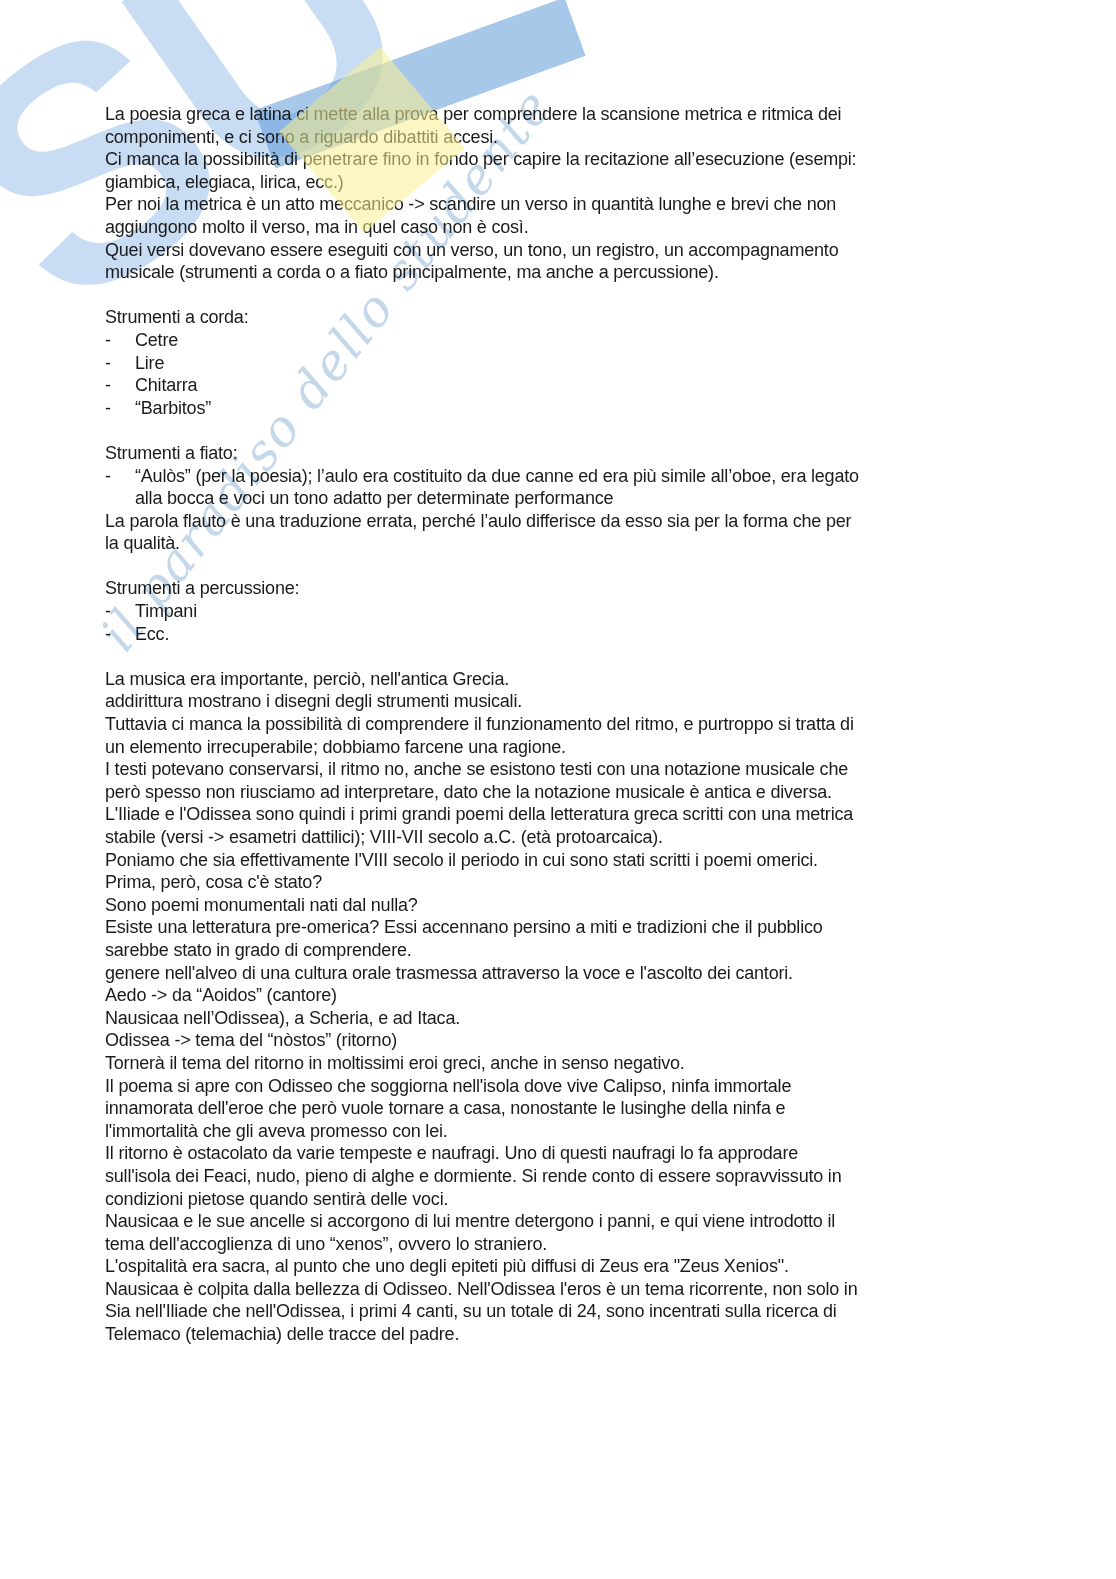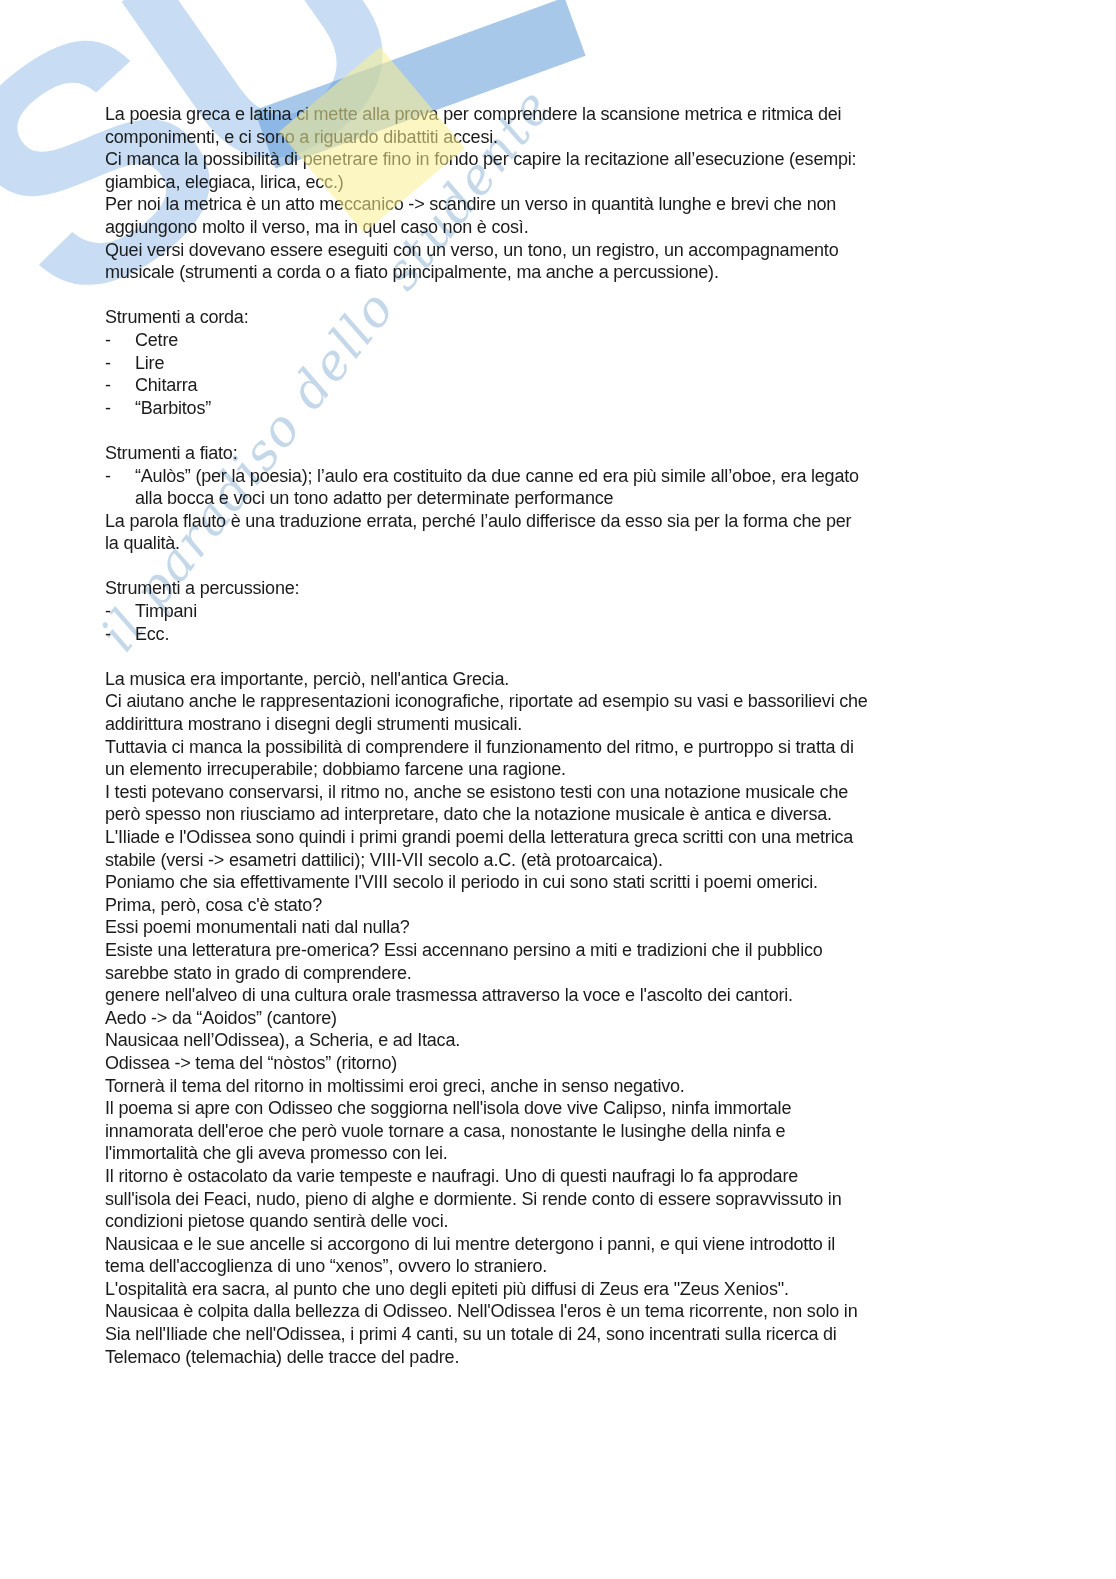--- a/index.html
+++ b/index.html
@@ -189,31 +189,30 @@
         <div class="list-item">
           <span class="dash">-</span>
           <div class="item-lines">
             <div class="line">Ecc.</div>
           </div>
         </div>
       </div>
       <div class="spacer"></div>
       <div class="paragraph">
         <div class="line">La musica era importante, perciò, nell'antica Grecia.</div>
-        <div class="line">Ci aiutano anche le rappresentazioni iconografiche, riportate ad esempio su vasi e bassorilievi che</div>
         <div class="line">addirittura mostrano i disegni degli strumenti musicali.</div>
         <div class="line">Tuttavia ci manca la possibilità di comprendere il funzionamento del ritmo, e purtroppo si tratta di</div>
         <div class="line">un elemento irrecuperabile; dobbiamo farcene una ragione.</div>
         <div class="line">I testi potevano conservarsi, il ritmo no, anche se esistono testi con una notazione musicale che</div>
         <div class="line">però spesso non riusciamo ad interpretare, dato che la notazione musicale è antica e diversa.</div>
         <div class="line">L'Iliade e l'Odissea sono quindi i primi grandi poemi della letteratura greca scritti con una metrica</div>
         <div class="line">stabile (versi -&gt; esametri dattilici); VIII-VII secolo a.C. (età protoarcaica).</div>
         <div class="line">Poniamo che sia effettivamente l'VIII secolo il periodo in cui sono stati scritti i poemi omerici.</div>
         <div class="line">Prima, però, cosa c'è stato?</div>
-        <div class="line">Essi poemi monumentali nati dal nulla?</div>
+        <div class="line">Sono poemi monumentali nati dal nulla?</div>
         <div class="line">Esiste una letteratura pre-omerica? Essi accennano persino a miti e tradizioni che il pubblico</div>
         <div class="line">sarebbe stato in grado di comprendere.</div>
         <div class="line">genere nell'alveo di una cultura orale trasmessa attraverso la voce e l'ascolto dei cantori.</div>
         <div class="line">Aedo -&gt; da “Aoidos” (cantore)</div>
         <div class="line">Nausicaa nell’Odissea), a Scheria, e ad Itaca.</div>
         <div class="line">Odissea -&gt; tema del “nòstos” (ritorno)</div>
         <div class="line">Tornerà il tema del ritorno in moltissimi eroi greci, anche in senso negativo.</div>
         <div class="line">Il poema si apre con Odisseo che soggiorna nell'isola dove vive Calipso, ninfa immortale</div>
         <div class="line">innamorata dell'eroe che però vuole tornare a casa, nonostante le lusinghe della ninfa e</div>
         <div class="line">l'immortalità che gli aveva promesso con lei.</div>

